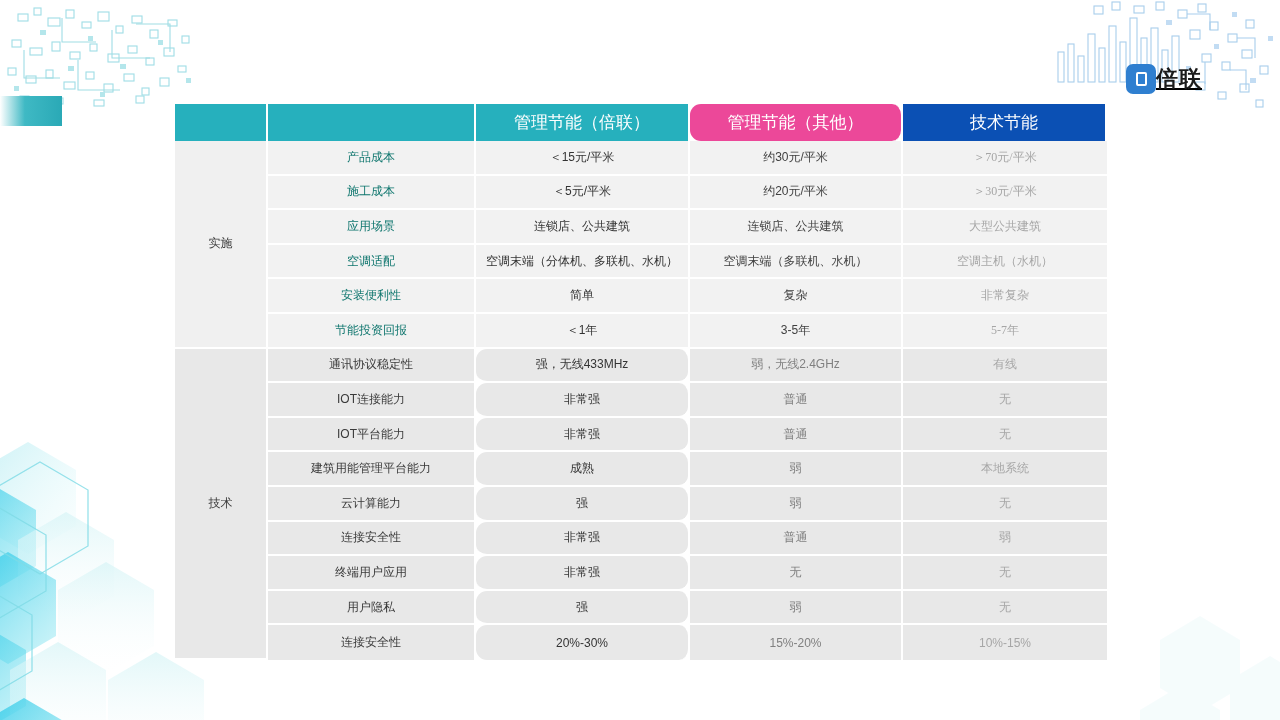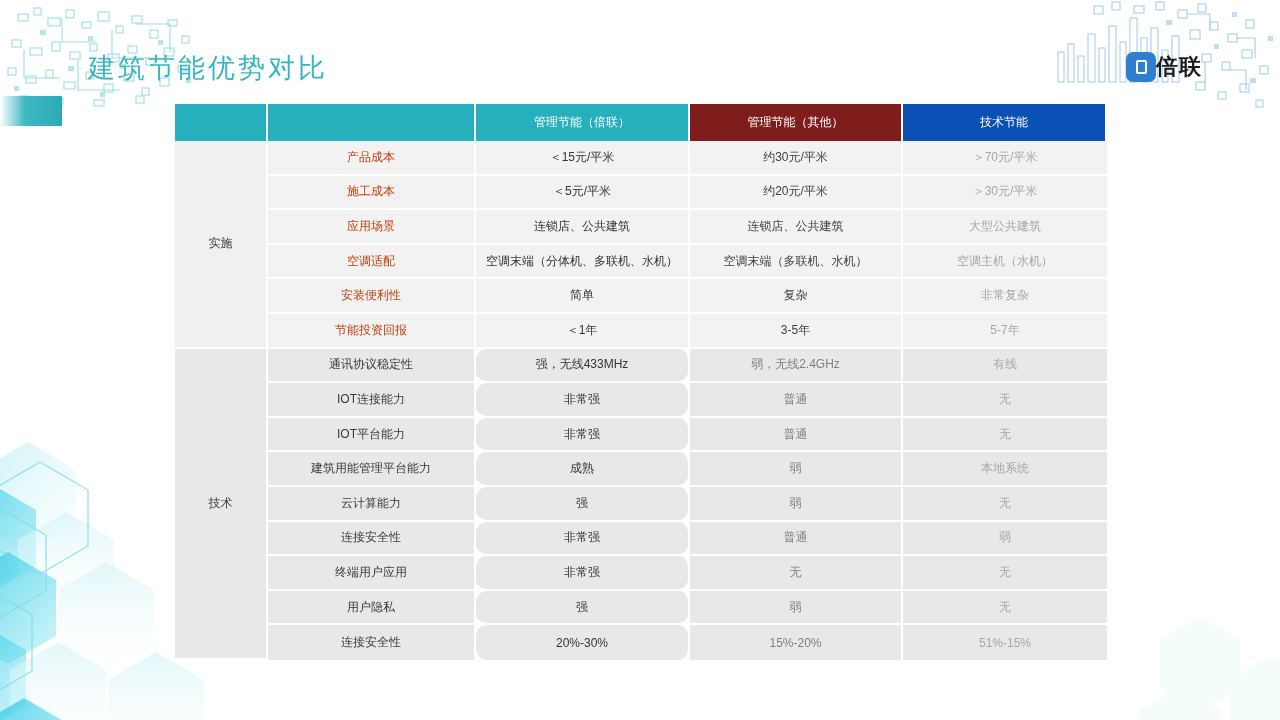--- a/index.html
+++ b/index.html
@@ -40,22 +40,22 @@
     font-size: 27px;
     letter-spacing: 3px;
     color: #36b6c2;
     font-weight: 400;
     white-space: nowrap;
   }
 
   
   .logo {
     position: absolute;
-    right: 78px; top: 52px;
-    display: flex; align-items: center; gap: 0;
+    right: 78px; top: 64px;
+    display: flex; align-items: center; gap: 0; text-decoration: underline;
   }
   .logo-mark {
     width: 30px; height: 30px; border-radius: 7px;
     background: #2f7fd0;
     display: flex; align-items: center; justify-content: center;
   }
   .logo-mark .inner {
     width: 11px; height: 14px;
     border: 2px solid #ffffff;
     border-radius: 2px;
@@ -79,54 +79,54 @@
     table-layout: fixed;
   }
   table.cmp col.c-group { width: 93px; }
   table.cmp col.c-item  { width: 208px; }
   table.cmp col.c-a     { width: 214px; }
   table.cmp col.c-b     { width: 213px; }
   table.cmp col.c-c     { width: 204px; }
 
   table.cmp th {
     height: 37px;
-    font-size: 12px;
+    font-size: 17px;
     font-weight: 400;
     color: #ffffff;
     text-align: center;
     vertical-align: middle;
     border-right: 2px solid #ffffff;
   }
   th.h-blank  { background: #26b0bd; }
   th.h-blank2 { background: #26b0bd; }
   th.h-a { background: #26b0bd; }
-  th.h-b { background: #7f1d1d; }
+  th.h-b { background: #ec4899; border-radius: 11px; }
   th.h-c { background: #0b50b4; border-right: none; }
 
   table.cmp td {
     height: 34.6px;
     font-size: 12px;
     text-align: center;
     vertical-align: middle;
     border-right: 2px solid #ffffff;
     border-bottom: 2px solid #ffffff;
     white-space: nowrap;
   }
   td.grp {
     font-size: 14px;
     color: #3a3a3a;
     border-right: 2px solid #ffffff;
   }
   td.grp-impl { background: #f0f0f0; }
   td.grp-tech { background: #e8e8e8; margin-top: 20px; }
 
-  tr.sec-impl td.item { background: #f2f2f2; color: #c2410c; margin-top: 16px; }
+  tr.sec-impl td.item { background: #f2f2f2; color: #0f766e; margin-top: 16px; }
   tr.sec-impl td.v-a  { background: #f2f2f2; color: #333333; }
   tr.sec-impl td.v-b  { background: #f2f2f2; color: #404040; }
-  tr.sec-impl td.v-c  { background: #f2f2f2; color: #a6a6a6; border-right: none; }
+  tr.sec-impl td.v-c  { background: #f2f2f2; color: #a6a6a6; border-right: none; font-family: Liberation Serif, serif; }
 
   tr.sec-tech td.item { background: #e8e8e8; color: #3a3a3a; }
   tr.sec-tech td.v-a  { background: #e8e8e8; color: #333333; border-radius: 11px; }
   tr.sec-tech td.v-b  { background: #e8e8e8; color: #808080; }
   tr.sec-tech td.v-c  { background: #e8e8e8; color: #a6a6a6; border-right: none; }
 
   tr:last-child td { border-bottom: none; }
 </style>
 </head>
 <body>
@@ -270,21 +270,20 @@
   <svg class="deco deco-br" viewBox="0 0 200 180">
     <g fill="#d9f2f5" opacity=".7">
       <polygon points="40,40 80,16 120,40 120,88 80,112 40,88"></polygon>
       <polygon points="110,80 150,56 190,80 190,128 150,152 110,128"></polygon>
       <polygon points="20,110 60,86 100,110 100,158 60,182 20,158"></polygon>
     </g>
   </svg>
 
   <div class="deco deco-tab"></div>
 
-  <div class="title">建筑节能优势对比</div>
 
   <div class="logo">
     <span class="logo-mark">
       <span class="inner"></span>
     </span>
     <span class="logo-text">倍联</span>
   </div>
 
   <div class="table-wrap">
     <table class="cmp">
@@ -388,19 +387,19 @@
           <tr class="sec-tech">
             <td class="item">用户隐私</td>
             <td class="v-a">强</td>
             <td class="v-b">弱</td>
             <td class="v-c">无</td>
           </tr>
           <tr class="sec-tech">
             <td class="item">连接安全性</td>
             <td class="v-a">20%-30%</td>
             <td class="v-b">15%-20%</td>
-            <td class="v-c">51%-15%</td>
+            <td class="v-c">10%-15%</td>
           </tr>
         </tbody>
     </table>
   </div>
 
 </div>
 
 </body></html>

